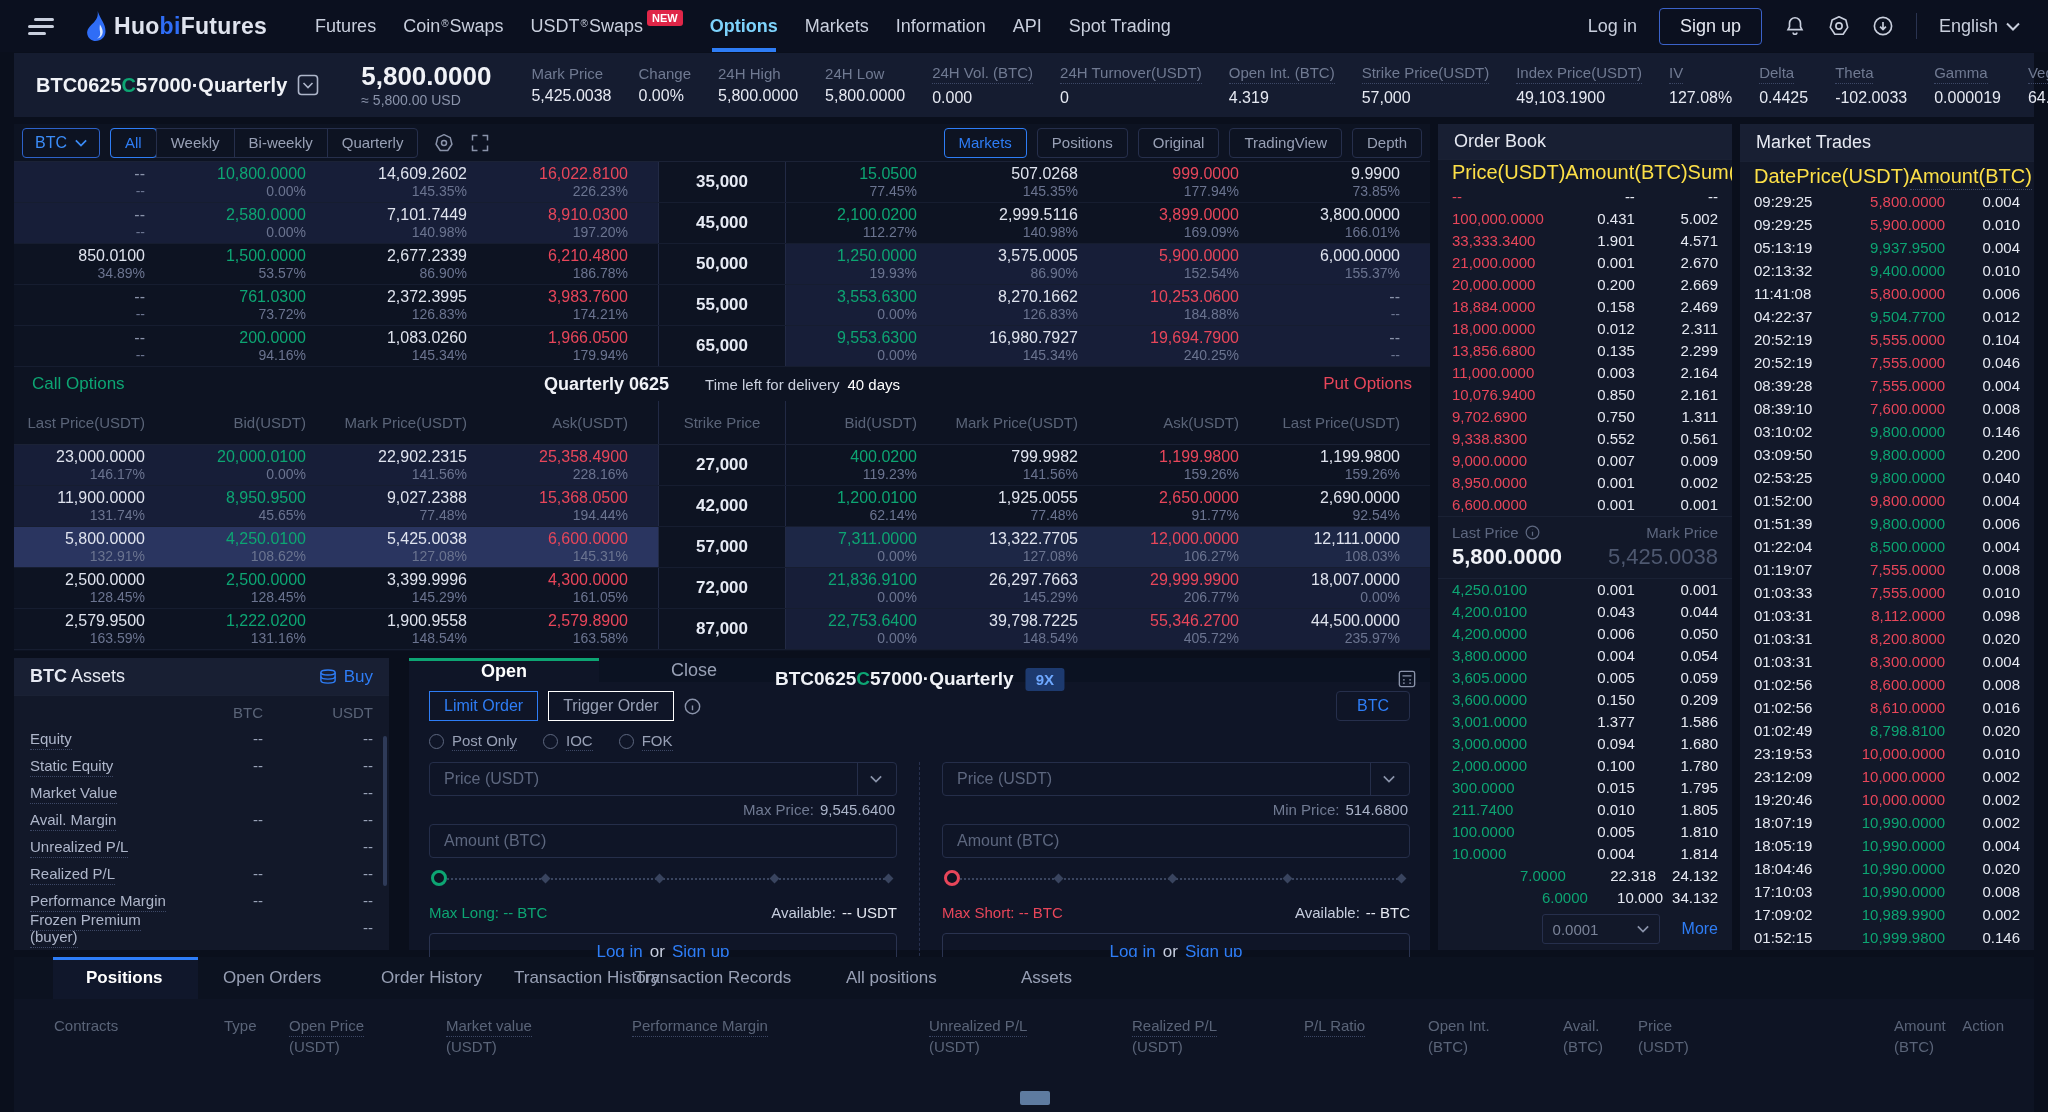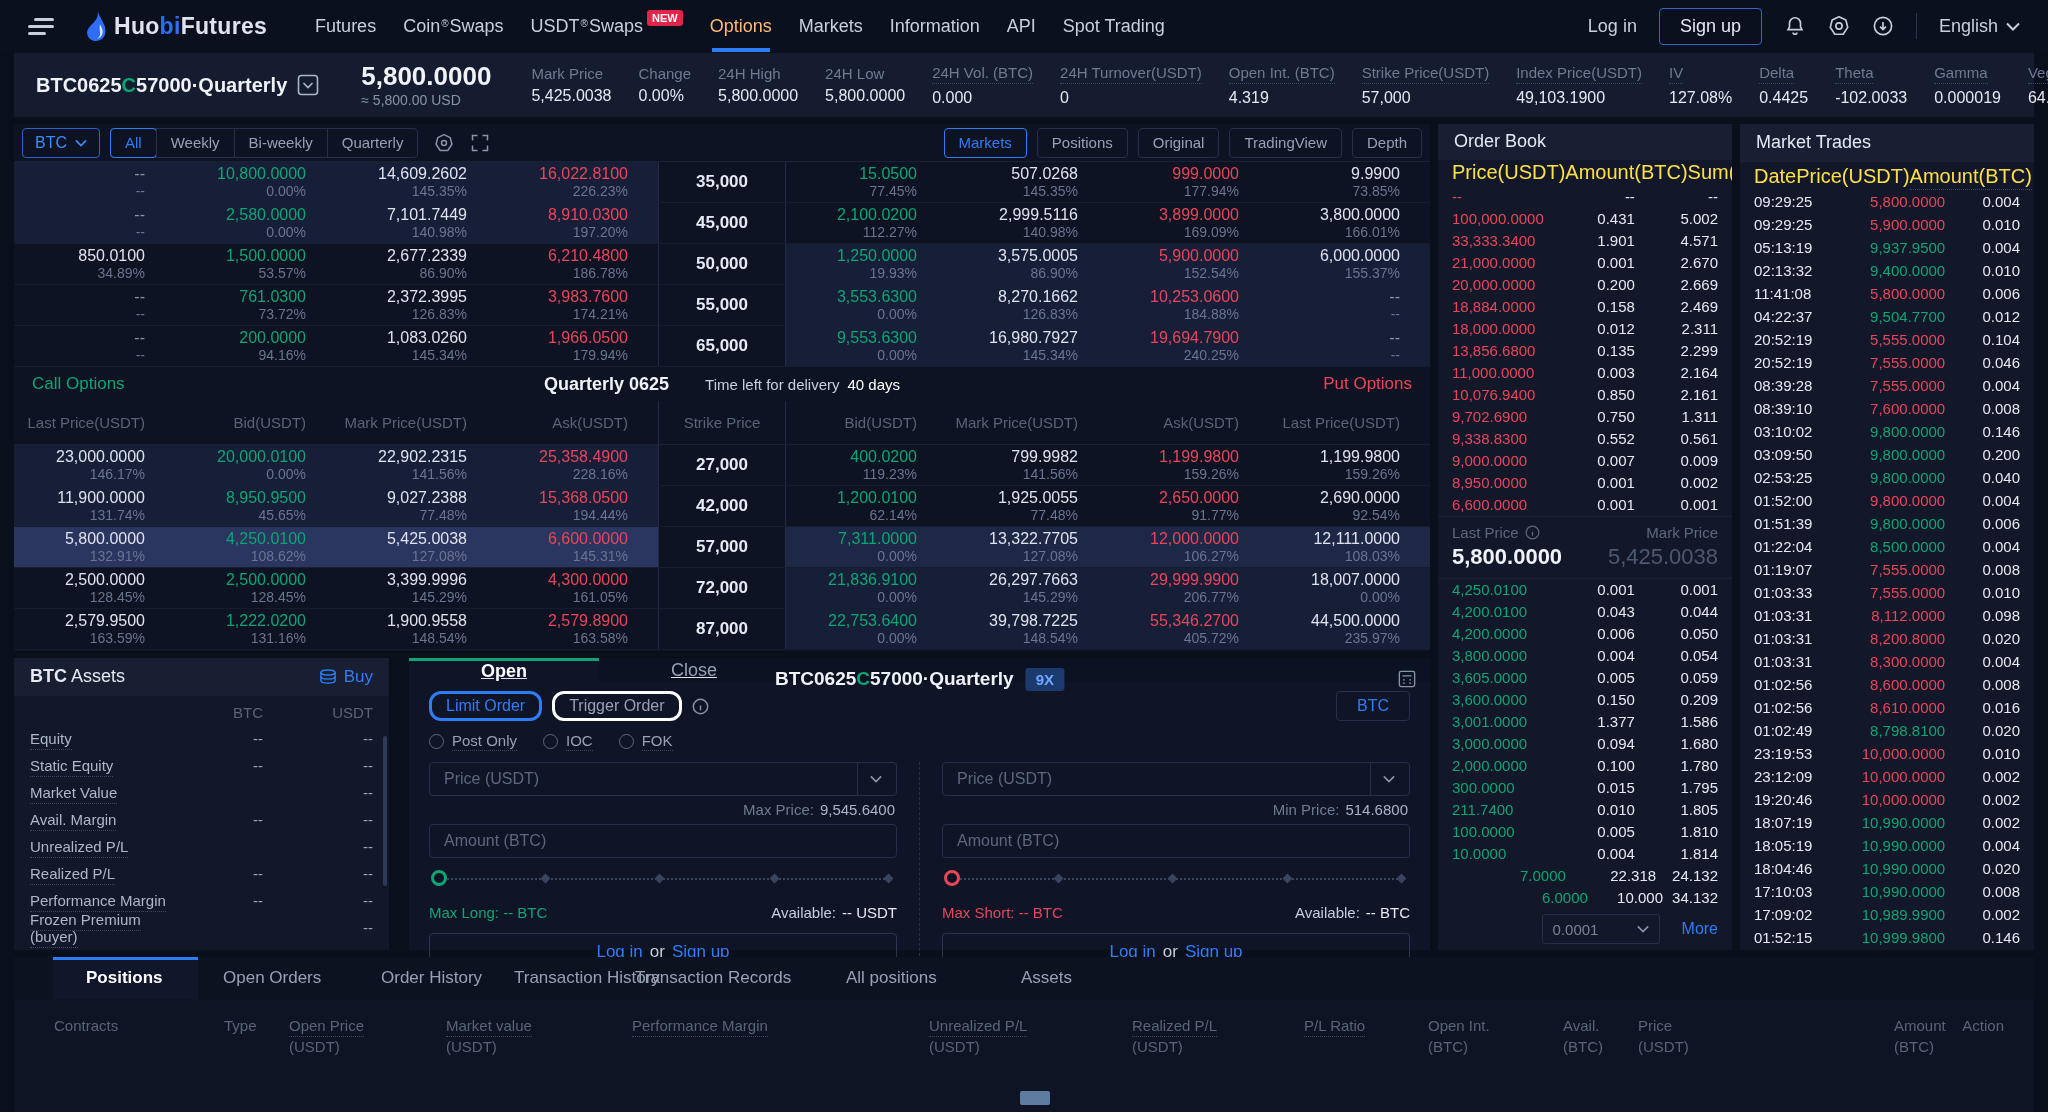--- a/index.html
+++ b/index.html
@@ -18,21 +18,21 @@
   .burger span { position:absolute; height:2.5px; background:#C9CFDD; border-radius:2px; }
   .burger span:nth-child(1){ top:0; left:6px; right:0; }
   .burger span:nth-child(2){ top:7px; left:0; right:0; }
   .burger span:nth-child(3){ top:14px; left:0; right:8px; }
   .brand { display:flex; align-items:center; gap:6px; margin-right:48px; cursor:pointer; }
   .brand-text { font-size:23px; font-weight:bold; letter-spacing:.3px; }
   .brand-text .bi { color:#2F6DF6; }
   .nav-items { display:flex; align-items:center; height:52px; gap:27px; }
   .nav-item { font-size:18px; color:#C9CFDD; height:52px; display:flex; align-items:center; position:relative; cursor:pointer; white-space:nowrap; }
   .nav-item sup { font-size:10px; margin:-6px 1px 0 1px; }
-  .nav-item.active { color:#fdba74; font-weight:normal; }
+  .nav-item.active { color:#7dd3fc; font-weight:bold; }
   .nav-item.active::after { content:""; position:absolute; left:2px; right:2px; bottom:0; height:4px; background:#2E7DF6; }
   .nav-badge { background:#E02648; color:#fff; font-size:11px; font-weight:bold; border-radius:3px; padding:2px 5px; margin:-16px 0 0 4px; }
   .nav-right { margin-left:auto; display:flex; align-items:center; gap:22px; }
   .login-link { font-size:18px; color:#C9CFDD; cursor:pointer; }
   .signup-btn { font-size:18px; color:#E6E9F2; border:1px solid #3B62C9; border-radius:4px; padding:7px 20px; cursor:pointer; }
   .nav-ico { color:#C9CFDD; cursor:pointer; }
   .nav-divider { width:1px; height:26px; background:#2A3350; }
   .lang { display:flex; align-items:center; gap:8px; font-size:18px; color:#C9CFDD; cursor:pointer; }
 
   
@@ -110,21 +110,21 @@
   .form-tabbar { height:42px; background:#0B1222; display:flex; position:relative; align-items:stretch; }
   .form-tab { width:190px; display:flex; align-items:center; justify-content:center; font-size:18px; color:#98A0B5; cursor:pointer; }
   .form-tab.active { background:#0F1527; color:#FFFFFF; font-weight:bold; border-top:3px solid #0DA573; }
   .form-contract { position:absolute; left:50%; top:0; height:42px; transform:translateX(-50%); display:flex; align-items:center; gap:12px; }
   .form-contract .name { font-size:19px; font-weight:bold; color:#F0F2F7; white-space:nowrap; }
   .form-contract .name .c { color:#0DA573; }
   .lev-badge { background:#1D3A6F; color:#6EA8FF; font-size:15px; font-weight:bold; border-radius:3px; padding:3px 10px; cursor:pointer; }
   .calc-ico { position:absolute; right:14px; top:12px; color:#8A93AA; cursor:pointer; }
   .form-body { flex:1; padding:8px 20px 12px; display:flex; flex-direction:column; }
   .type-row { display:flex; align-items:center; gap:10px; height:32px; margin-bottom:8px; }
-  .type-btn { height:30px; padding:0 14px; display:flex; align-items:center; font-size:16px; border-radius:12px; border:3px solid #ffffff; color:#98A0B5; cursor:pointer; }
+  .type-btn { height:30px; padding:0 14px; display:flex; align-items:center; font-size:16px; border-radius:0; border:1px solid #ffffff; color:#98A0B5; cursor:pointer; }
   .type-btn.active { border-color:#2E7DF6; color:#2E7DF6; }
   .info-ico { color:#8A93AA; cursor:pointer; }
   .unit-btn { margin-left:auto; height:30px; width:74px; display:flex; align-items:center; justify-content:center; font-size:16px; color:#2E7DF6; border:1px solid #262F4C; border-radius:4px; cursor:pointer; }
   .radio-row { display:flex; align-items:center; gap:26px; height:22px; margin-bottom:10px; }
   .radio-item { display:flex; align-items:center; gap:8px; cursor:pointer; }
   .radio-circle { width:15px; height:15px; border:1.5px solid #5D677F; border-radius:50%; }
   .radio-item .rl { font-size:15px; color:#98A0B5; border-bottom:1px dotted #3D4866; padding-bottom:1px; }
   .sides { display:flex; flex:1; }
   .side { flex:1; min-width:0; padding-right:22px; display:flex; flex-direction:column; }
   .side + .side { border-left:1px dashed #283150; padding-left:22px; padding-right:0; }
@@ -853,21 +853,21 @@
               <span class="lbl"><span>Frozen Premium (buyer)</span></span>
               <span class="v acol-btc"></span>
               <span class="v acol-usdt">--</span>
             </div>
           </div>
         <span class="assets-scroll"></span>
       </section>
 
       <section class="order-form">
         <div class="form-tabbar">
-          <div id="form-tabs" style="display:flex;text-decoration:underline;">
+          <div id="form-tabs" style="display:flex;">
               <div class="form-tab active">Open</div>
               <div class="form-tab ">Close</div>
             </div>
           <div class="form-contract">
             <span class="name"><span>BTC0625</span><span class="c">C</span><span>57000·Quarterly</span></span>
             <span class="lev-badge">9X</span>
           </div>
           <span class="calc-ico">
             <svg width="18" height="18" viewBox="0 0 20 20" fill="none" stroke="currentColor" stroke-width="1.5">
                 <rect x="1.5" y="1.5" width="17" height="17" rx="2"></rect>

